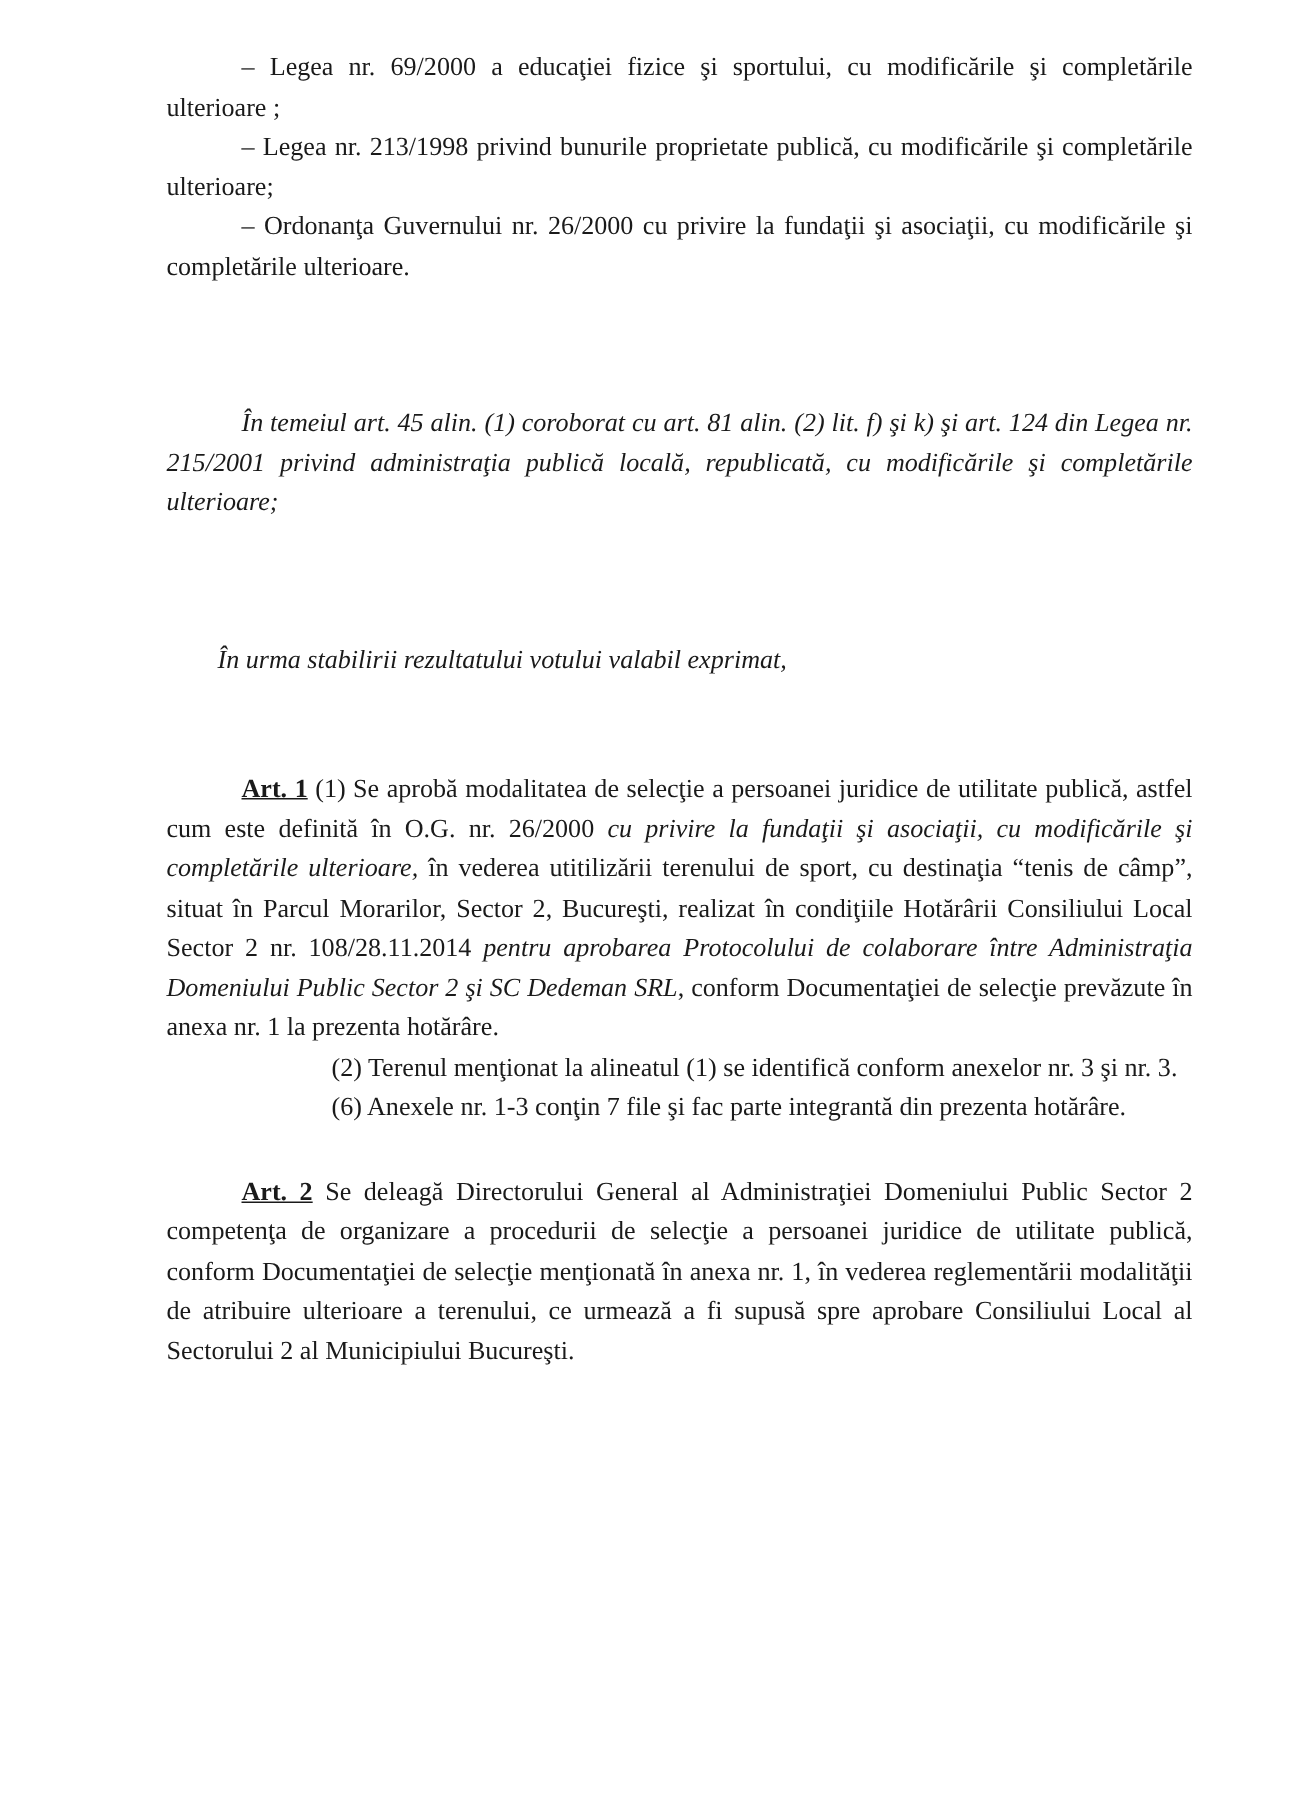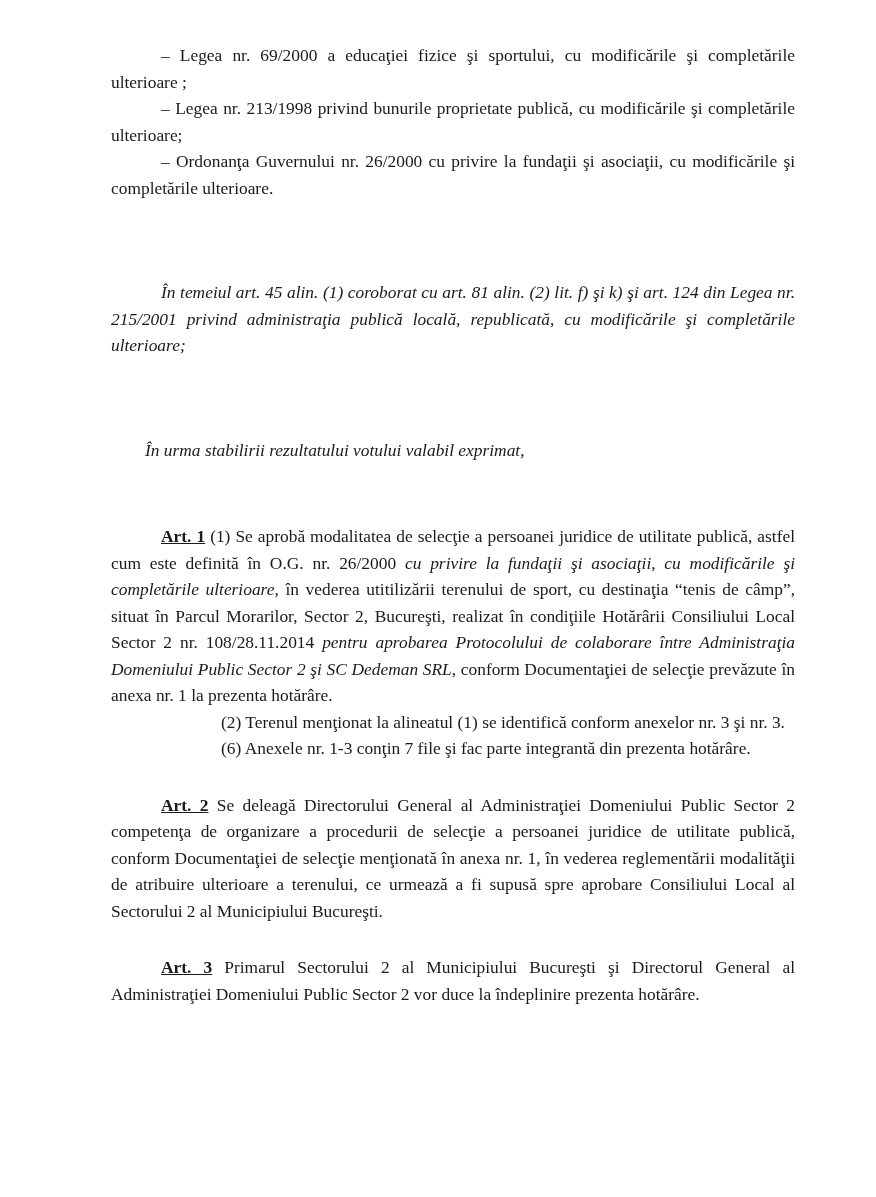--- a/index.html
+++ b/index.html
@@ -11,21 +11,21 @@
       width: 876px;
       height: 1197px;
       overflow: hidden;
       position: relative;
       font-family: "Liberation Serif", "DejaVu Serif", serif;
       color: #1a1a1a;
     }
     .page {
       position: absolute;
       left: 111px;
-      top: 42px;
+      top: 31px;
       width: 684px;
       font-size: 17.4px;
       line-height: 26.5px;
       text-align: justify;
     }
     .para {
       margin: 0;
       text-indent: 50px;
     }
     .para.list-item { text-indent: 50px; }
@@ -79,15 +79,14 @@
   <p class="para deep">(2) Terenul menţionat la alineatul (1) se identifică conform anexelor nr. 3 şi nr. 3.</p>
 
   <p class="para deep">(6) Anexele nr. 1-3 conţin 7 file şi fac parte integrantă din prezenta hotărâre.</p>
 
   <div class="gap-md"></div>
 
   <p class="para"><b>Art. 2</b><span> Se deleagă Directorului General al Administraţiei Domeniului Public Sector 2 competenţa de organizare a procedurii de selecţie a persoanei juridice de utilitate publică, conform Documentaţiei de selecţie menţionată în anexa nr. 1, în vederea reglementării modalităţii de atribuire ulterioare a terenului, ce urmează a fi supusă spre aprobare Consiliului Local al Sectorului 2 al Municipiului Bucureşti.</span></p>
 
   <div class="gap-md"></div>
 
-  <p class="para"><b>Art. 3</b><span> Primarul Sectorului 2 al Municipiului Bucureşti şi Directorul General al Administraţiei Domeniului Public Sector 2 vor duce la îndeplinire prezenta hotărâre.</span></p>
 
 </div>
 
 </body></html>

